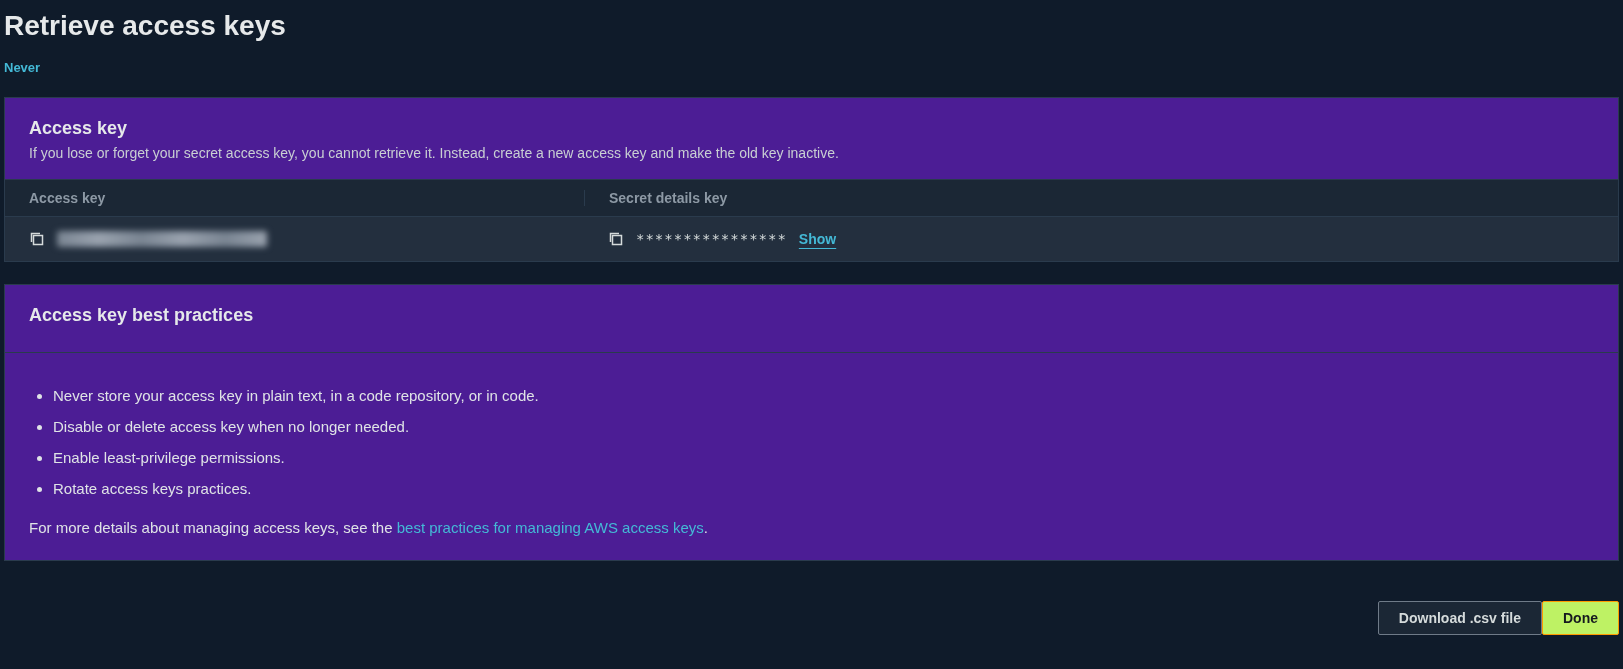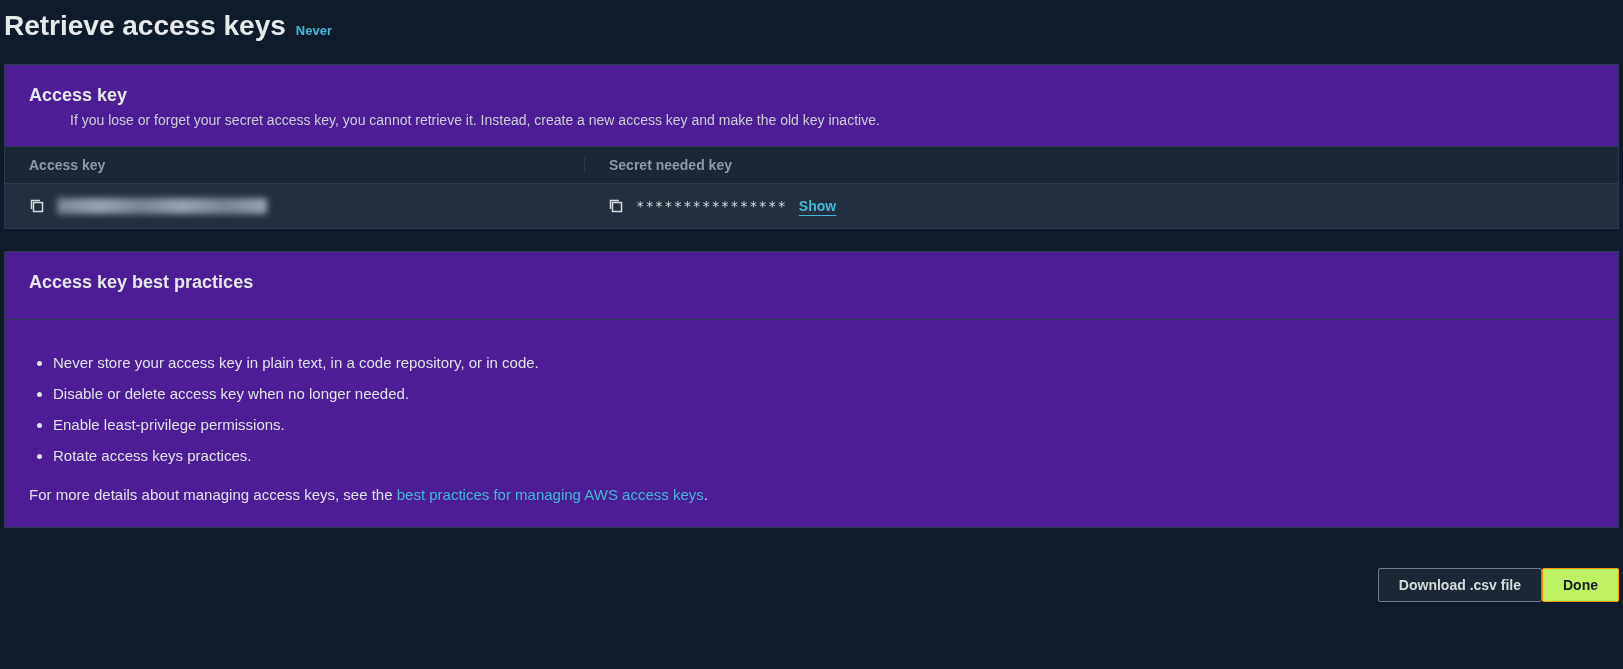--- a/index.html
+++ b/index.html
@@ -9,22 +9,23 @@
     font-family: "Amazon Ember", "Helvetica Neue", Arial, sans-serif;
     font-size: 14px;
     width: 1623px;
     min-height: 669px;
     padding: 0;
   }
   .page { padding: 0 0 24px 0; }
   .page-header {
     display: flex;
     align-items: baseline;
-    gap: 10px;
+    gap: 18px;
     padding: 10px 4px 22px 4px;
+    flex-direction: column;
   }
   .page-title {
     font-size: 28px;
     font-weight: 700;
     color: #e6e9ea;
   }
   .info-link {
     color: #44b9d6;
     font-size: 13px;
     font-weight: 700;
@@ -41,21 +42,20 @@
   }
   .panel-title {
     font-size: 18px;
     font-weight: 700;
     color: #e6e9ea;
     margin-bottom: 6px;
   }
   .panel-desc {
     font-size: 14px;
     color: #c9cfd3;
-    margin-left: 41px;
   }
   .key-row-header {
     display: flex;
     padding: 10px 24px;
     border-bottom: 1px solid #2a3b4d;
     background: #1b2735;
   }
   .col-header {
     flex: 1;
     font-size: 14px;
@@ -159,21 +159,21 @@
     <a class="info-link">Never</a>
   </div>
 
   <div class="panel">
     <div class="panel-header">
       <div class="panel-title">Access key</div>
       <div class="panel-desc">If you lose or forget your secret access key, you cannot retrieve it. Instead, create a new access key and make the old key inactive.</div>
     </div>
     <div class="key-row-header">
       <div class="col-header access">Access key</div>
-      <div class="col-header secret">Secret needed key</div>
+      <div class="col-header secret">Secret details key</div>
     </div>
     <div class="key-row">
       <div class="key-cell access">
         <span class="copy-icon">
           <svg viewBox="0 0 16 16" fill="none" stroke="#d5dbdb" stroke-width="1.5">
             <rect x="4.5" y="4.5" width="9" height="9"></rect>
             <path d="M2.5 11 V2.5 H11"></path>
           </svg>
         </span>
         <span class="redacted"></span>

